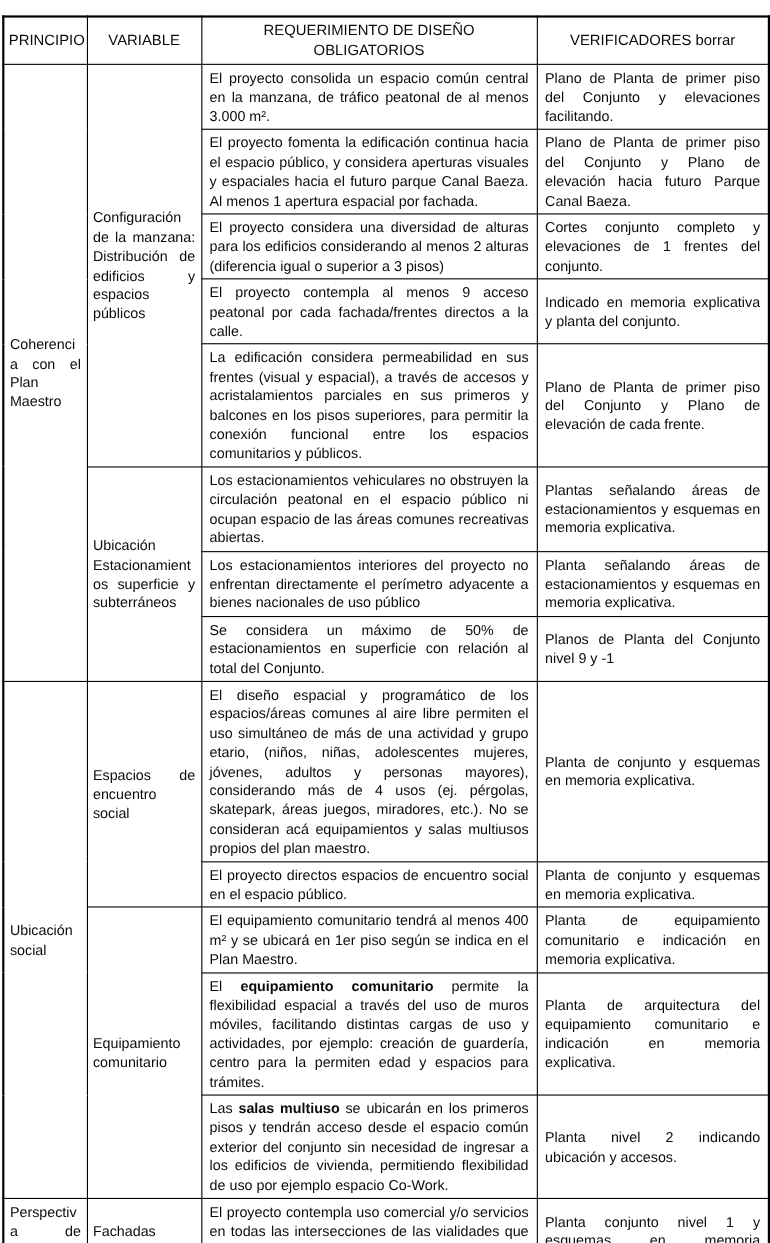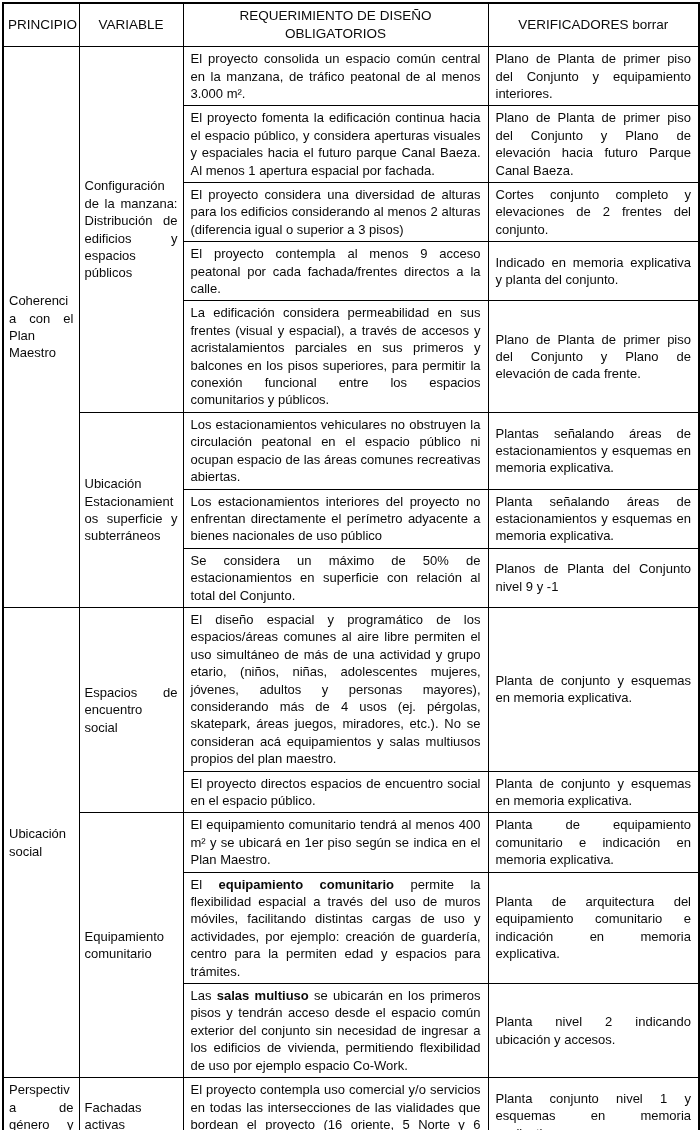--- a/index.html
+++ b/index.html
@@ -1,18 +1,18 @@
 <!DOCTYPE html>
 <html><head>
 <meta charset="utf-8">
 <style>
   html, body { margin:0; padding:0; background:#ffffff; }
   .page {
     width:700px; height:1130px; overflow:hidden; box-sizing:border-box;
-    background:#ffffff; padding:2px 0 0 2px;
+    background:#ffffff; padding:14px 0 0 2px;
     font-family:"Liberation Sans", sans-serif; color:#000;
   }
   table.req-table {
     border-collapse:collapse; table-layout:fixed; width:696px;
     border:2px solid #000;
   }
   .req-table th, .req-table td {
     border:1px solid #000;
     vertical-align:middle;
     font-size:13px;
@@ -56,29 +56,29 @@
         <th>VARIABLE</th>
         <th>REQUERIMIENTO DE DISEÑO OBLIGATORIOS</th>
         <th>VERIFICADORES  borrar</th>
       </tr>
     </thead>
     <tbody>
       <tr>
         <td class="col-principio" rowspan="8">Coherencia con el Plan Maestro</td>
         <td class="col-variable" rowspan="5">Configuración de la manzana: Distribución de edificios y espacios públicos</td>
         <td>El proyecto consolida un espacio común central en la manzana, de tráfico peatonal de al menos 3.000 m².</td>
-        <td>Plano de Planta de primer piso del Conjunto y equipamiento interiores.</td>
+        <td>Plano de Planta de primer piso del Conjunto y elevaciones facilitando.</td>
       </tr>
       <tr>
         <td>El proyecto fomenta la edificación continua hacia el espacio público, y considera aperturas visuales y espaciales hacia el futuro parque Canal Baeza. Al menos 1 apertura espacial por fachada.</td>
         <td>Plano de Planta de primer piso del Conjunto y Plano de elevación hacia futuro Parque Canal Baeza.</td>
       </tr>
       <tr>
         <td>El proyecto considera una diversidad de alturas para los edificios considerando al menos 2 alturas (diferencia igual o superior a 3 pisos)</td>
-        <td>Cortes conjunto completo y elevaciones de 2 frentes del conjunto.</td>
+        <td>Cortes conjunto completo y elevaciones de 1 frentes del conjunto.</td>
       </tr>
       <tr>
         <td>El proyecto contempla al menos 9 acceso peatonal por cada fachada/frentes directos a la calle.</td>
         <td>Indicado en memoria explicativa y planta del conjunto.</td>
       </tr>
       <tr>
         <td>La edificación considera permeabilidad en sus frentes (visual y espacial), a través de accesos y acristalamientos parciales en sus primeros y balcones en los pisos superiores, para permitir la conexión funcional entre los espacios comunitarios y públicos.</td>
         <td>Plano de Planta de primer piso del Conjunto y Plano de elevación de cada frente.</td>
       </tr>
       <tr>

